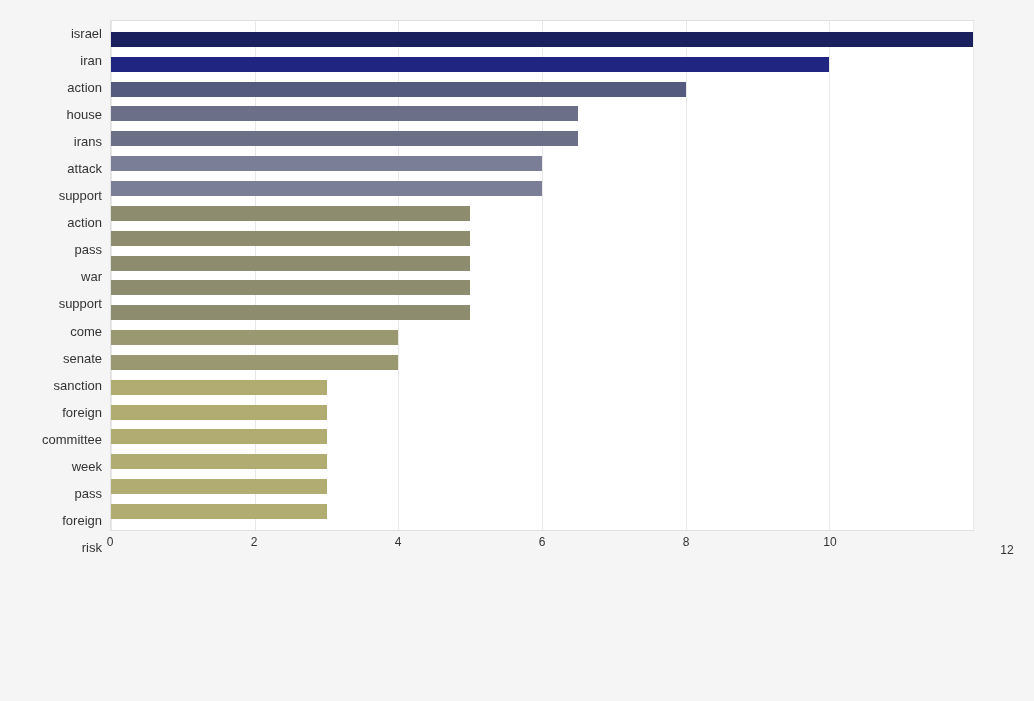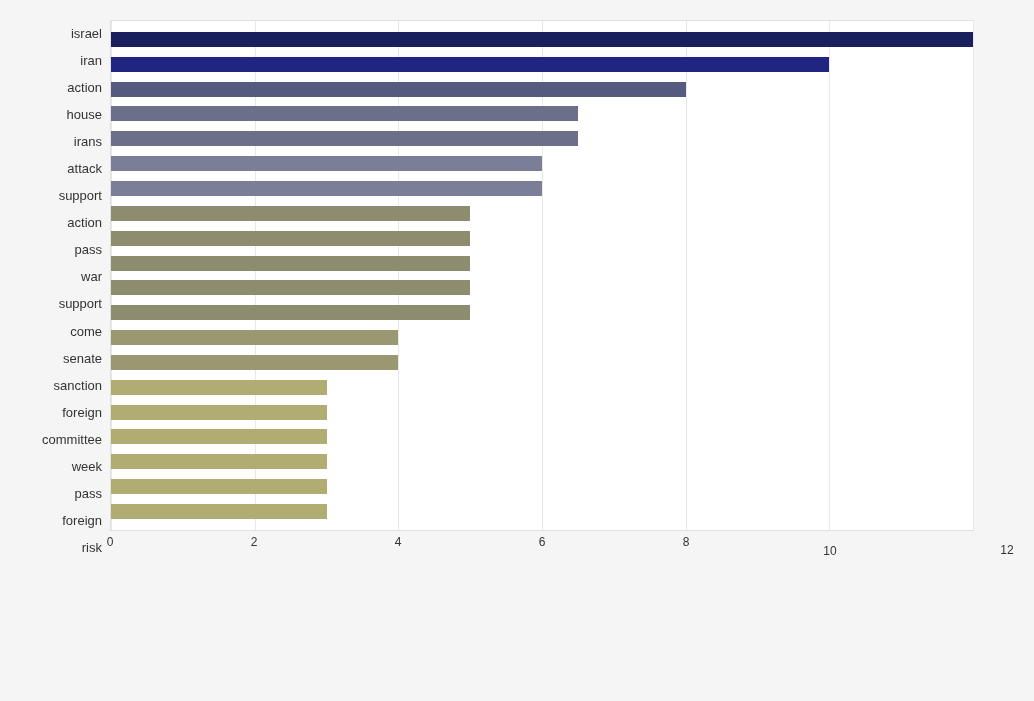--- a/index.html
+++ b/index.html
@@ -211,18 +211,18 @@
               <div class="bar" style="width: 25%; background-color: rgb(176, 172, 114);"></div>
             </div>
           </div>
       </div>
       <div class="x-axis" id="x-axis" style="position:relative; height:30px;">
       <span class="x-tick" style="left: 0%; top: 4px;">0</span>
           <span class="x-tick" style="left: 16.6667%; top: 4px;">2</span>
           <span class="x-tick" style="left: 33.3333%; top: 4px;">4</span>
           <span class="x-tick" style="left: 50%; top: 4px;">6</span>
           <span class="x-tick" style="left: 66.6667%; top: 4px;">8</span>
-          <span class="x-tick" style="left: 83.3333%; top: 13px;">10</span>
+          <span class="x-tick" style="left: 83.3333%; top: 4px;">10</span>
           <span class="x-tick" style="left: 100%; top: 12px; margin-left: 33px;">12</span>
         </div>
     </div>
   </div>
 </div>
 
 </body></html>

